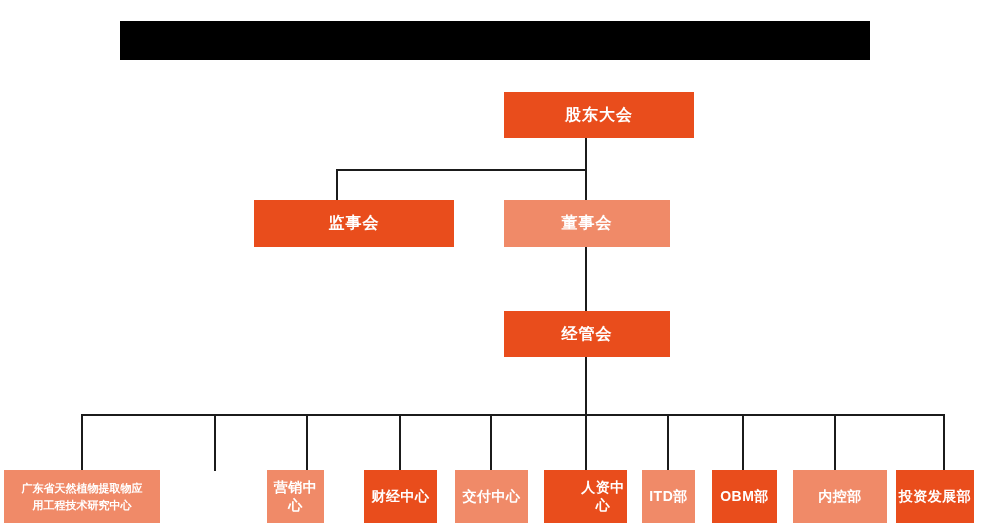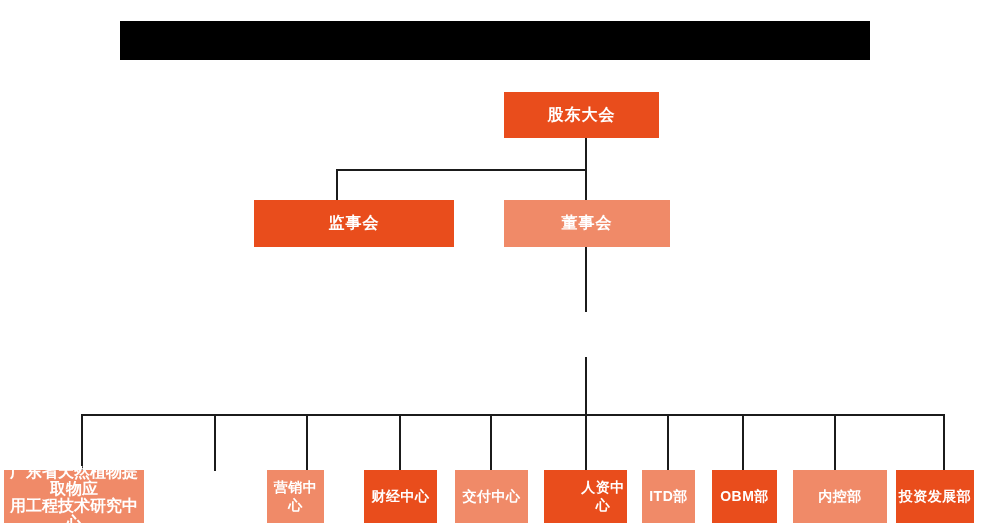--- a/index.html
+++ b/index.html
@@ -41,26 +41,26 @@
     justify-content: center;
     color: var(--box-text, #ffffff);
     font-weight: bold;
     text-align: center;
     box-sizing: border-box;
   }
   .dark  { background: var(--dark-orange, #e94d1c); }
   .light { background: var(--light-salmon, #f08a68); }
   .lvl { font-size: 16px; letter-spacing: 1px; }
   .dept { font-size: 14px; letter-spacing: 0.5px; }
-  .n-shareholders { left: 504px; top: 92px;  width: 155px; height: 46px; }
+  .n-shareholders { left: 504px; top: 92px;  width: 190px; height: 46px; }
   .n-supervisors  { left: 254px; top: 200px; width: 200px; height: 47px; }
   .n-directors    { left: 504px; top: 200px; width: 166px; height: 47px; }
   .n-management   { left: 504px; top: 311px; width: 166px; height: 46px; }
   .dept { top: 470px; height: 53px; }
-  .d1  { left: 4px;   width: 140px; font-size: 16px; letter-spacing: 0; line-height: 17px; }
+  .d1  { left: 4px;   width: 156px; font-size: 11px; letter-spacing: 0; line-height: 17px; }
   .d2  { left: 178px; width: 74px; }
   .d3  { left: 267px; width: 57px; }
   .d4  { left: 364px; width: 73px; }
   .d5  { left: 455px; width: 73px; }
   .d6  { left: 544px; width: 83px; padding-left: 35px; }
   .d7  { left: 642px; width: 53px; }
   .d8  { left: 712px; width: 65px; }
   .d9  { left: 793px; width: 94px; }
   .d10 { left: 896px; width: 78px; }
   .two-line span { display: block; }
@@ -91,20 +91,23 @@
 
   <div class="node dark lvl n-shareholders">
     <span>股东大会</span>
   </div>
   <div class="node dark lvl n-supervisors">
     <span>监事会</span>
   </div>
   <div class="node light lvl n-directors">
     <span>董事会</span>
   </div>
+  <div class="node dark lvl n-management">
+    <span>经管会</span>
+  </div>
 
   <div class="node light dept d1 two-line">
     <div>
       <span>广东省天然植物提取物应</span>
       <span>用工程技术研究中心</span>
     </div>
   </div>
   <div class="node light dept d3">
     <span>营销中心</span>
   </div>

